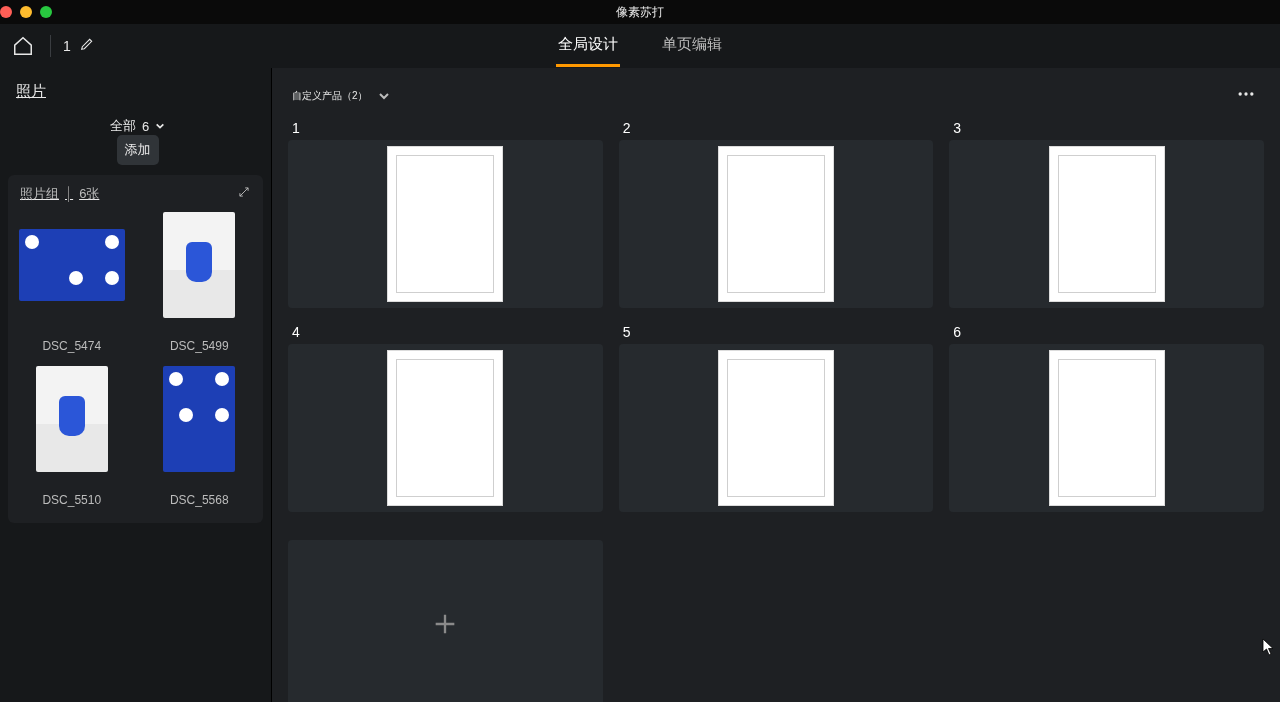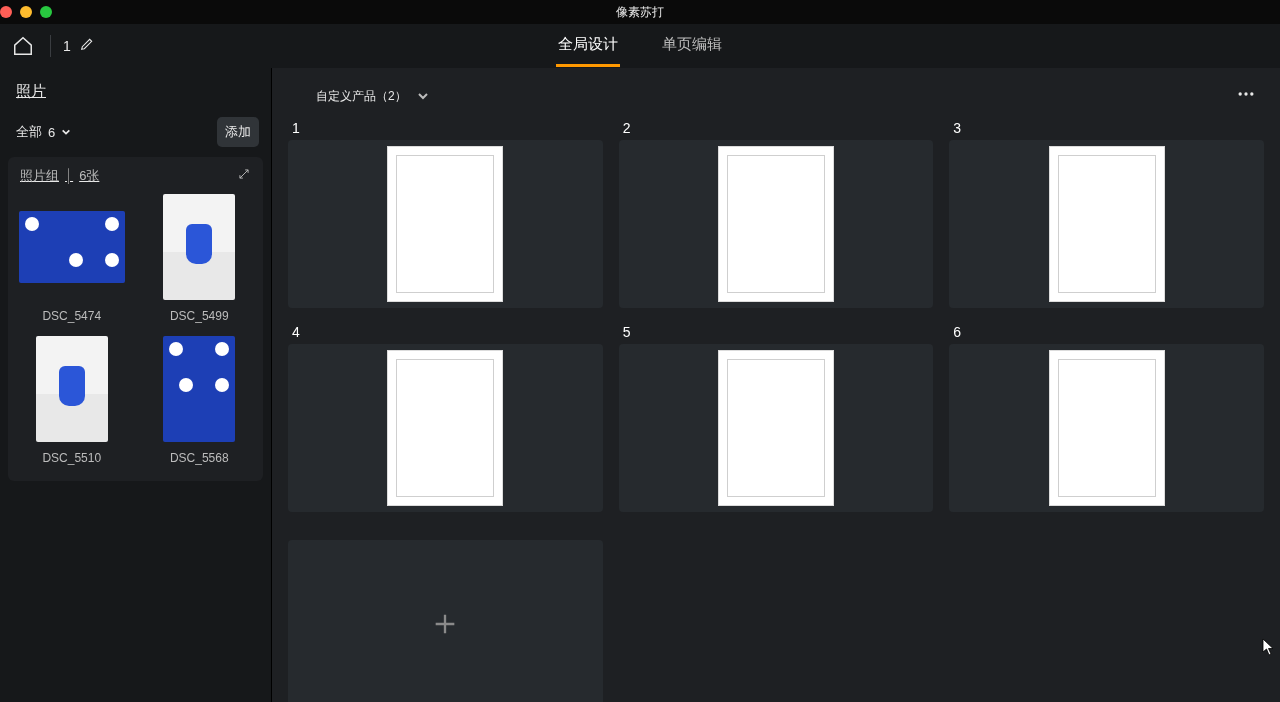--- a/index.html
+++ b/index.html
@@ -31,49 +31,49 @@
   .toolbar .vsep{width:1px;height:22px;background:var(--divider);margin:0 12px;}
   .toolbar .doc-num{font-size:14px;color:var(--fg-0);margin-right:8px;}
   .toolbar .pencil svg{width:16px;height:16px;stroke:var(--fg-0);stroke-width:1.6;fill:none;}
   .tabs{position:absolute;left:0;right:0;display:flex;justify-content:center;gap:40px;pointer-events:none;}
   .tabs .tab{pointer-events:auto;font-size:15px;color:var(--fg-1);padding:10px 2px;border-bottom:3px solid transparent;}
   .tabs .tab.active{color:#fff;border-bottom:3px solid var(--accent);}
   
   .split{display:flex;height:calc(702px - 24px - 44px);}
   .sidebar{width:272px;background:var(--bg-1);border-right:1px solid #000;display:flex;flex-direction:column;padding:14px 8px 8px 8px;}
   .sidebar-title{font-size:15px;color:var(--fg-0);padding:0 8px 10px 8px;text-decoration:underline;}
-  .filter-row{display:flex;align-items:center;justify-content:space-between;padding:6px 4px 10px 8px;}
+  .filter-row{display:flex;align-items:center;justify-content:space-between;padding:6px 4px 10px 8px;flex-direction:column;}
   .filter-btn{display:flex;align-items:center;gap:6px;font-size:13px;color:var(--fg-0);}
   .filter-btn svg{width:10px;height:10px;stroke:var(--fg-0);stroke-width:2;fill:none;}
   .add-btn{background:var(--bg-4);border:none;color:var(--fg-0);font-size:13px;padding:6px 8px;border-radius:5px;}
   .group-panel{background:var(--bg-2);border-radius:6px;padding:10px 8px 16px 8px;flex:0 0 auto;}
   .group-head{display:flex;align-items:center;justify-content:space-between;padding:0 4px 8px 4px;text-decoration:underline;}
   .group-head .label{font-size:13px;color:var(--fg-1);}
   .group-head .sep{color:var(--fg-2);margin:0 6px;}
   .group-head .expand svg{width:14px;height:14px;stroke:var(--fg-1);stroke-width:1.6;fill:none;}
   .thumb-grid{display:grid;grid-template-columns:1fr 1fr;gap:12px 16px;}
-  .thumb{display:flex;flex-direction:column;align-items:center;gap:8px;}
+  .thumb{display:flex;flex-direction:column;align-items:center;gap:20px;}
   .thumb .frame{width:108px;height:108px;display:flex;align-items:center;justify-content:center;background:transparent;}
   .thumb .frame.landscape .imgbox{width:106px;height:72px;}
   .thumb .frame.portrait  .imgbox{width:72px;height:106px;}
   .thumb .imgbox{border-radius:2px;overflow:hidden;display:flex;flex-direction:column;}
   .thumb .cap{font-size:12px;color:var(--fg-1);}
   
   .ph-blue-smiley{background:linear-gradient(#1d3fb5,#1d3fb5);position:relative;}
   .ph-blue-smiley::before,.ph-blue-smiley::after{content:"";position:absolute;border-radius:50%;background:#fff;}
   .ph-blue-smiley::before{width:14px;height:14px;left:6px;top:6px;}
   .ph-blue-smiley::after{width:14px;height:14px;right:6px;top:6px;box-shadow:-36px 36px 0 #fff, 36px 36px 0 #fff, 0 36px 0 #fff;}
   .ph-white-kid{background:linear-gradient(#f3f3f3 0 55%, #e8e8e8 55% 100%);position:relative;}
   .ph-white-kid::after{content:"";position:absolute;left:50%;top:28%;width:26px;height:40px;background:#2b56d8;border-radius:6px 6px 10px 10px;transform:translateX(-50%);}
   .ph-blue-on-white{background:#f4f4f4;position:relative;}
   .ph-blue-on-white::after{content:"";position:absolute;left:50%;top:50%;width:40px;height:52px;background:#2244c0;transform:translate(-50%,-50%);}
   
   .main{flex:1;background:var(--bg-2);display:flex;flex-direction:column;}
   .main-head{display:flex;align-items:center;justify-content:space-between;padding:16px 24px 8px 20px;}
-  .product-dd{display:flex;align-items:center;gap:10px;font-size:12px;color:var(--fg-0);margin-left:24px;}
+  .product-dd{display:flex;align-items:center;gap:10px;font-size:10px;color:var(--fg-0);}
   .product-dd svg{width:12px;height:12px;stroke:var(--fg-1);stroke-width:2;fill:none;}
   .more-btn svg{width:20px;height:20px;fill:var(--fg-0);}
   .page-grid{flex:1;overflow:auto;padding:4px 16px 20px 16px;}
   .page-row{display:grid;grid-template-columns:repeat(3,1fr);gap:16px;}
   .page-cell{display:flex;flex-direction:column;}
   .page-num{font-size:14px;color:#ffffff;padding:0 0 4px 4px;}
   .page-slot{height:168px;background:var(--bg-3);border-radius:4px;display:flex;align-items:center;justify-content:center;}
   .page-paper{width:116px;height:156px;background:#fff;box-shadow:0 0 0 1px #dcdcdc inset;position:relative;}
   .page-paper::after{content:"";position:absolute;left:9px;top:9px;right:9px;bottom:9px;border:1px solid #cfcfcf;}
   .add-slot{height:168px;background:var(--bg-3);border-radius:4px;display:flex;align-items:center;justify-content:center;margin-top:28px;}

